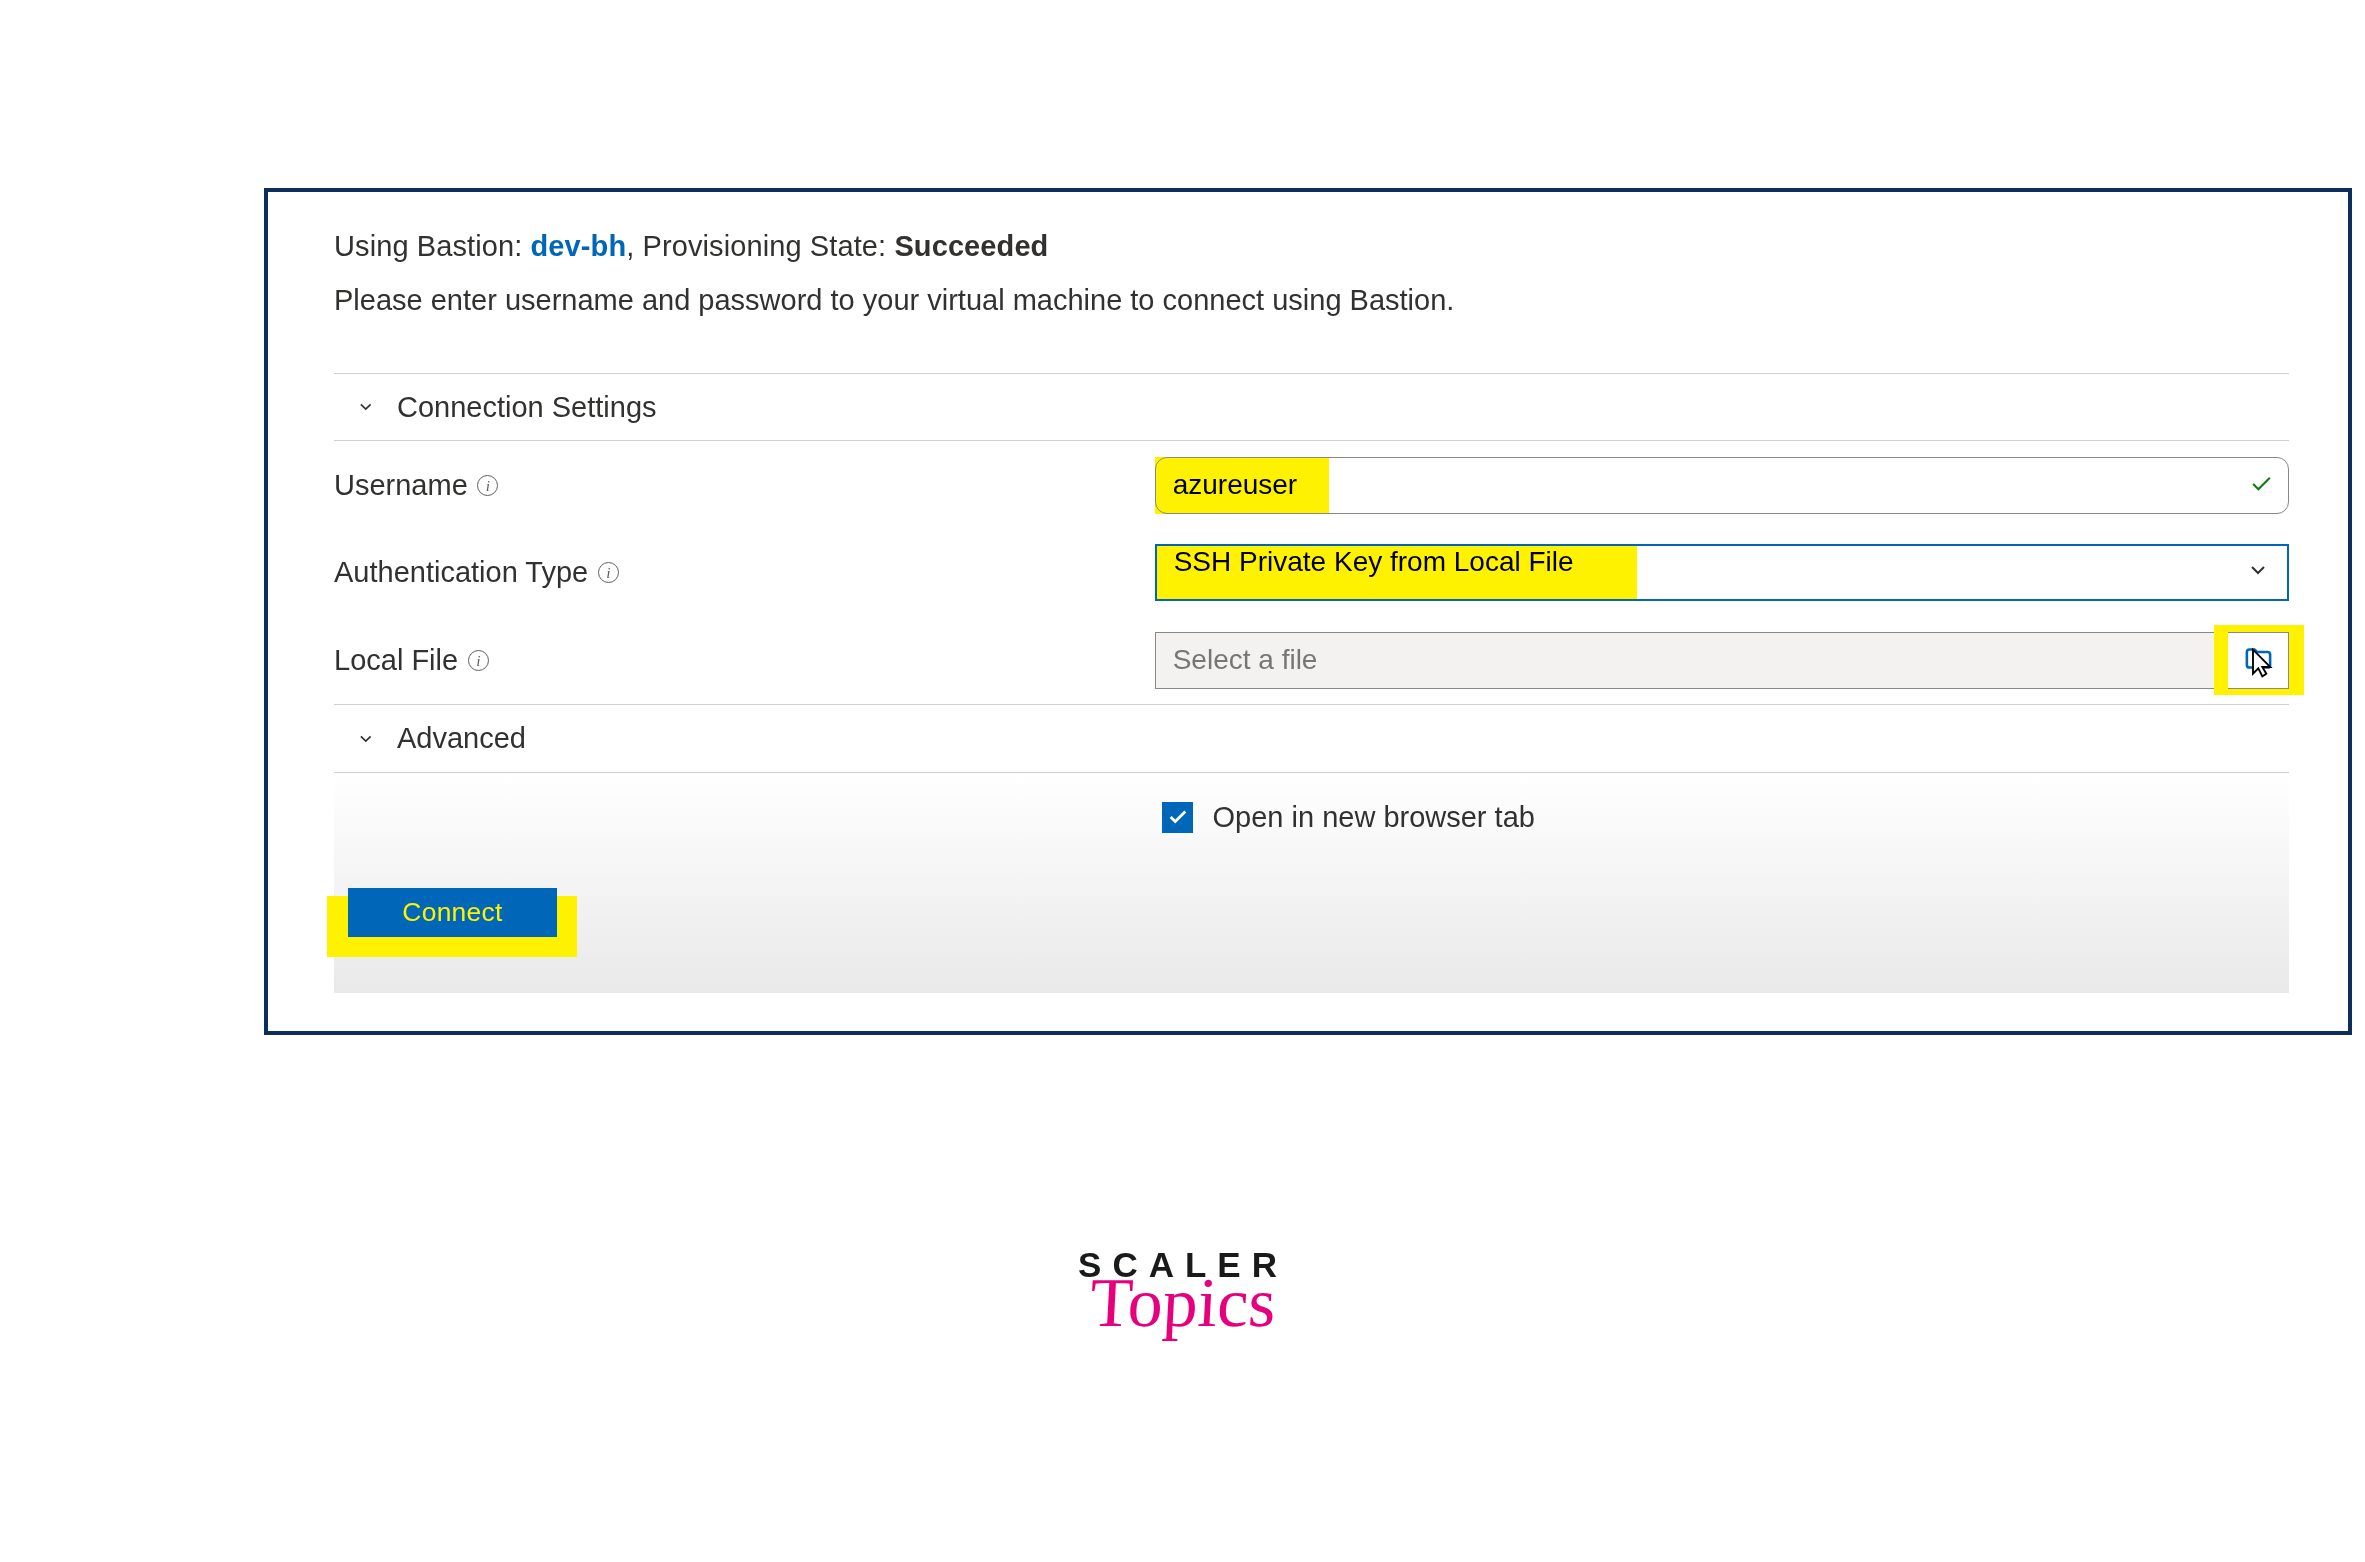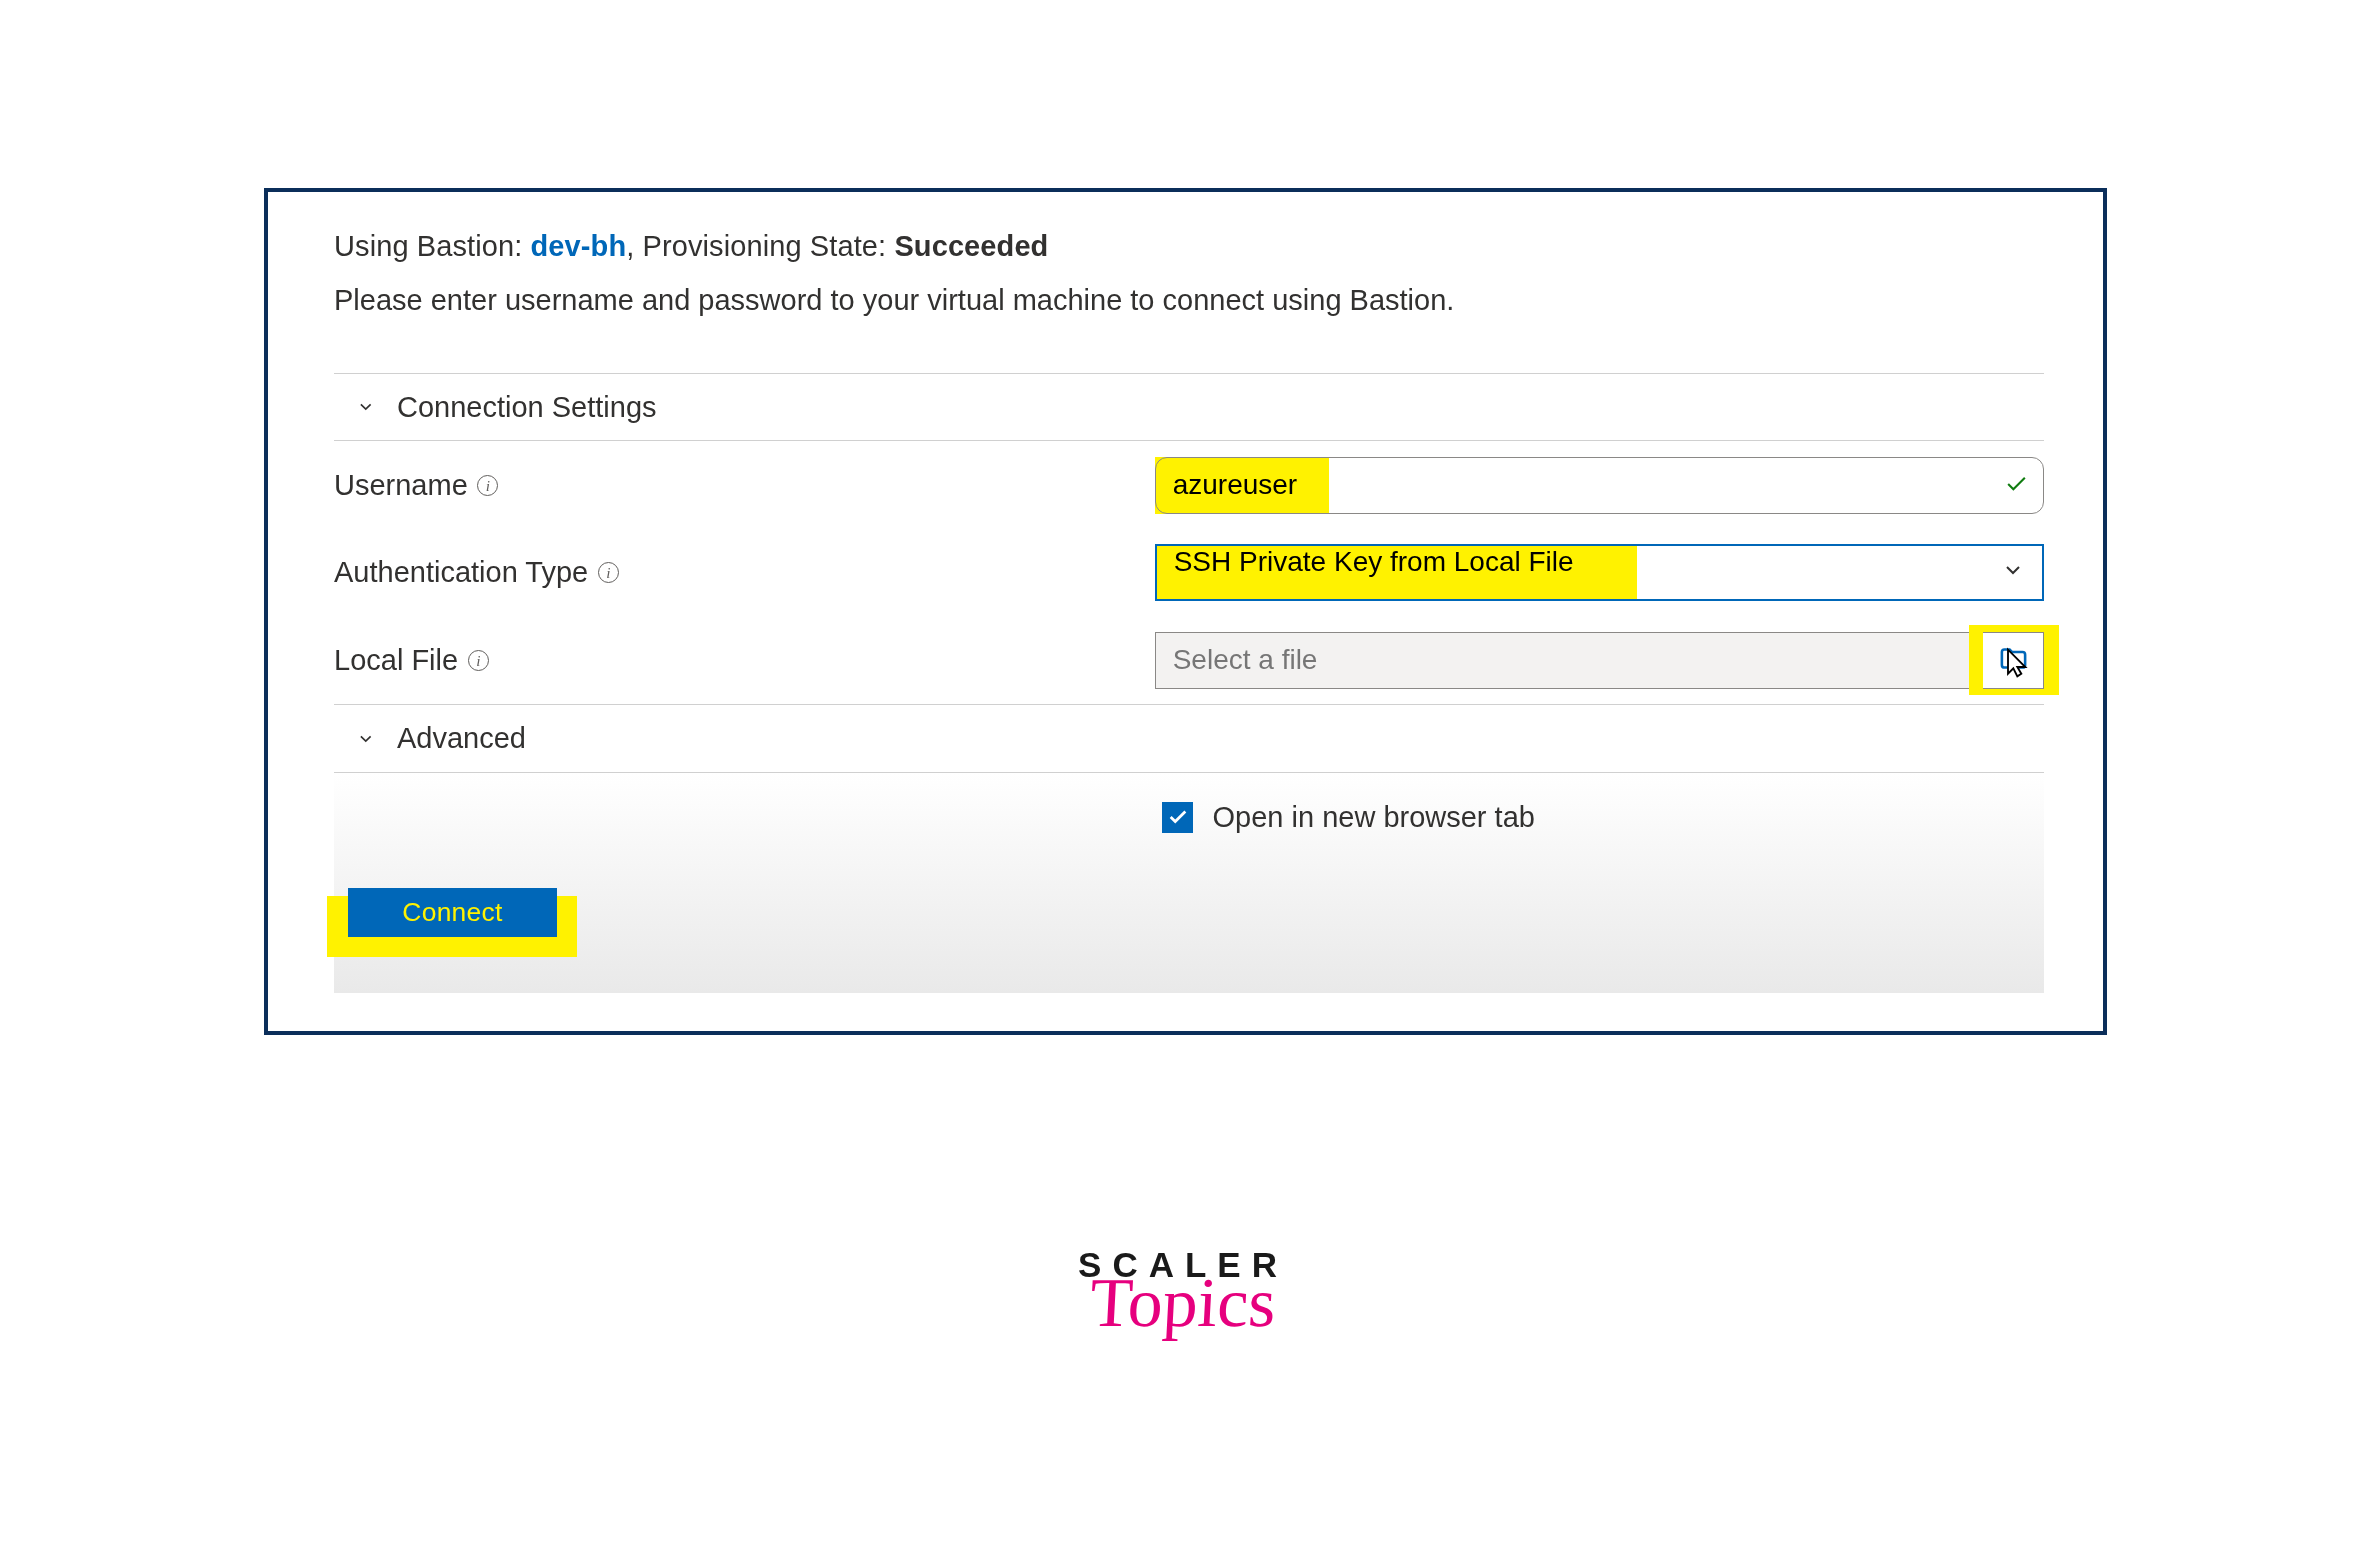--- a/index.html
+++ b/index.html
@@ -7,21 +7,21 @@
   .stage {
     width: 2366px;
     height: 1563px;
     position: relative;
     background: #fff;
   }
   .panel {
     position: absolute;
     left: 264px;
     top: 188px;
-    width: 1843px;
+    width: 2088px;
     border: 4.2px solid #0b2e5a;
     background: #fff;
   }
   .inner {
     padding: 38px 59px 38px 66px;
   }
   .status-line {
     font-size: 29px;
     color: #323130;
     margin-bottom: 21px;

